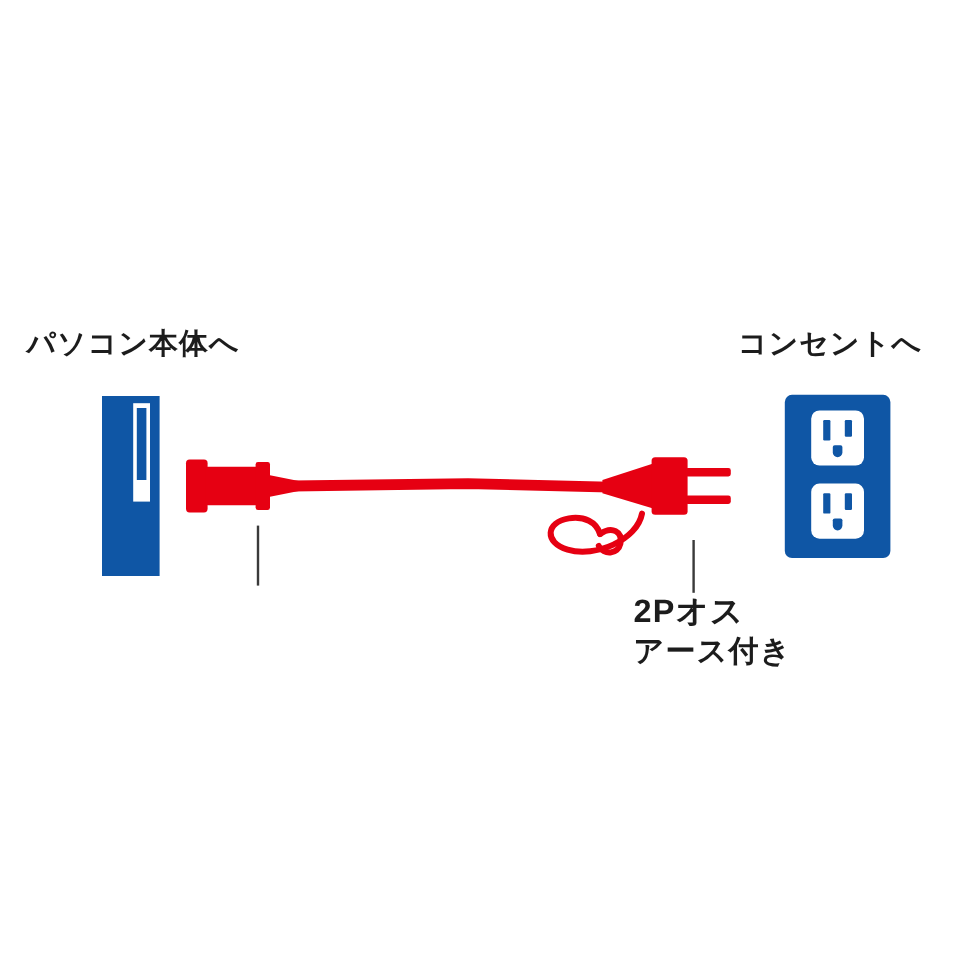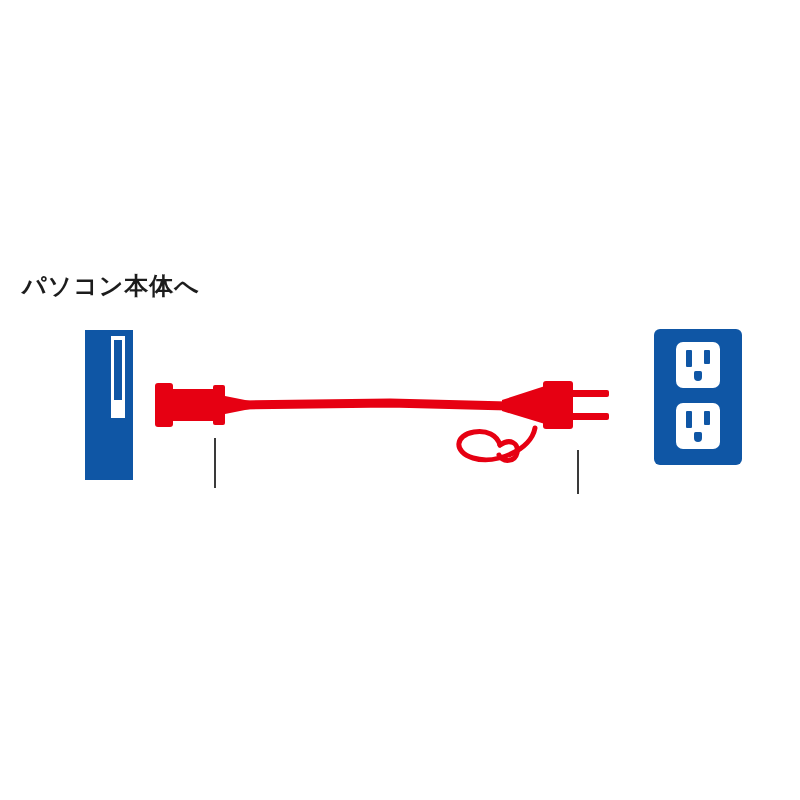--- a/index.html
+++ b/index.html
@@ -69,20 +69,21 @@
   .caption.iec{left:158px;top:492px;letter-spacing:2px;}
   .caption.plug{left:528px;top:492px;line-height:34px;letter-spacing:1px;}
   .caption.plug .line2{font-size:25px;}
 </style>
 </head>
 <body>
 
 <div class="abs" style="left:0;top:0;width:800px;height:800px;">
 
   <div class="dest-label left">パソコン本体へ</div>
+  <div class="dest-label right">コンセントへ</div>
 
   <div class="pc">
     <div class="slot"></div>
     <div class="slot-inner"></div>
   </div>
 
   <div class="outlet">
     <div class="socket top">
       <div class="slot-l"></div>
       <div class="slot-r"></div>
@@ -116,15 +117,17 @@
     </g>
 
     <path d="M395,58 C391,80 356,95 333,88 C313,82 315,65 334,62 C347,60 357,65 360,75" stroke="var(--red)" stroke-width="5" fill="none" stroke-linecap="round"></path>
     <path d="M360,75 c10,-7 19,-2 17,8 c-2,9 -14,10 -18,2" stroke="var(--red)" stroke-width="5" fill="none" stroke-linecap="round"></path>
   </svg>
 
   <div class="leader left"></div>
   <div class="leader right"></div>
 
   <div class="caption plug">
+    <div class="line1">2Pオス</div>
+    <div class="line2">アース付き</div>
   </div>
 
 </div>
 
 </body></html>

